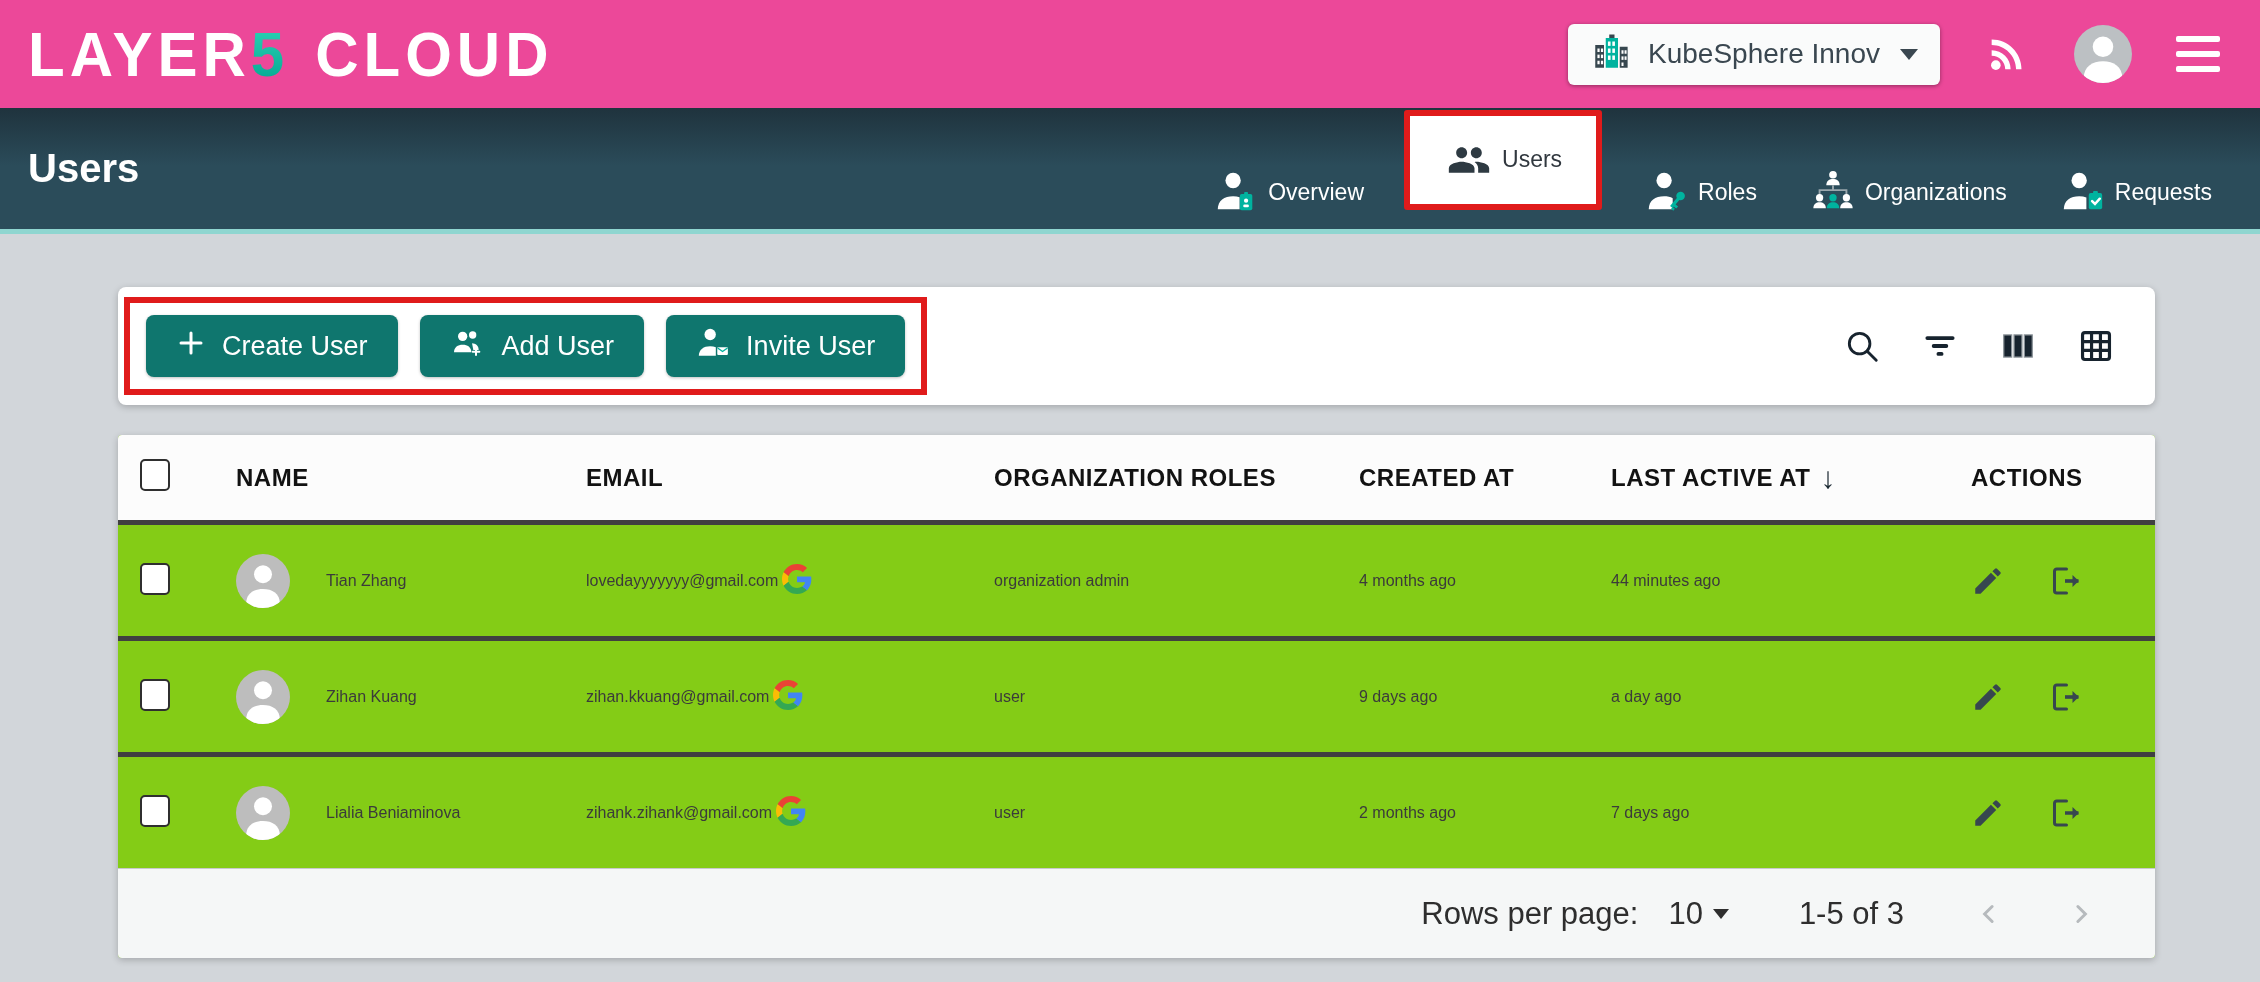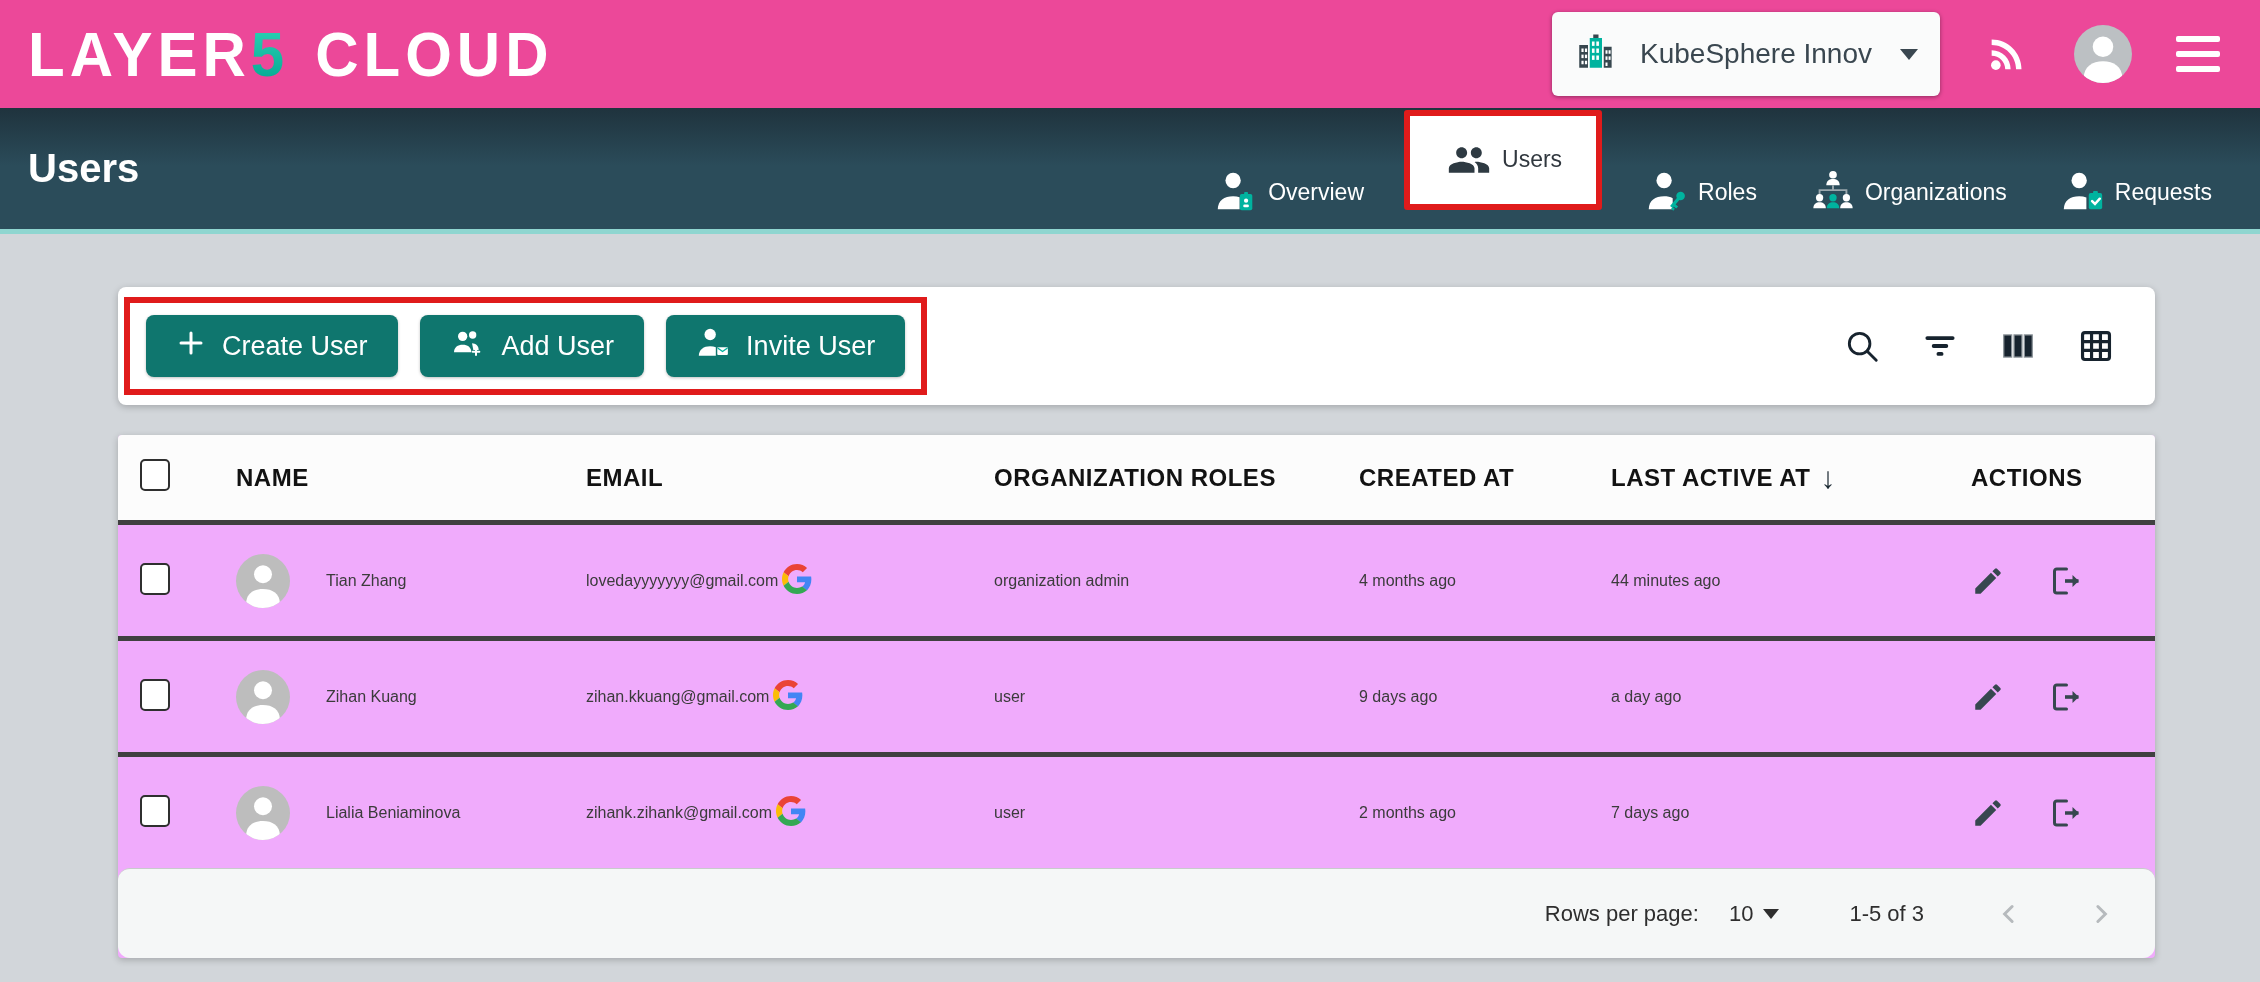--- a/index.html
+++ b/index.html
@@ -5,21 +5,21 @@
   * { margin:0; padding:0; box-sizing:border-box; }
   html,body { width:2260px; height:982px; overflow:hidden; }
   body { font-family:"Liberation Sans", sans-serif; background:#d2d6da; }
 
   
   .topbar { height:108px; background:#ec4899; display:flex; align-items:center; justify-content:space-between; padding:0 40px 0 28px; }
   .logo { display:flex; align-items:baseline; font-weight:800; font-size:60px; letter-spacing:5px; color:#fff; transform:scaleY(1.05); }
   .logo .five { color:#00c9a7; background:linear-gradient(180deg,#2fd8b8,#00a38e); -webkit-background-clip:text; background-clip:text; -webkit-text-fill-color:transparent; }
   .logo .cloud { margin-left:26px; }
   .top-right { display:flex; align-items:center; gap:44px; }
-  .org-select { background:#fafbfb; border-radius:6px; height:84px; display:flex; align-items:center; gap:24px; padding:0 22px; box-shadow:0 1px 4px rgba(0,0,0,.4); cursor:pointer; }
+  .org-select { background:#fafbfb; border-radius:6px; height:61px; display:flex; align-items:center; gap:16px; padding:0 22px; box-shadow:0 1px 4px rgba(0,0,0,.4); cursor:pointer; }
   .org-select .org-label { font-size:28px; color:#3a4750; }
   .caret { width:0; height:0; border-left:9px solid transparent; border-right:9px solid transparent; border-top:11px solid #3a4750; margin-left:4px; }
   .avatar-circle { width:58px; height:58px; border-radius:50%; background:#bcc0c3; display:flex; align-items:center; justify-content:center; overflow:hidden; }
   .burger { display:flex; flex-direction:column; gap:9px; cursor:pointer; }
   .burger span { display:block; width:44px; height:6px; background:#fff; border-radius:2px; }
 
   
   .navbar { height:126px; background:linear-gradient(180deg,#1f333d 0%, #2b4c5a 48%, #2b4c5a 100%); border-bottom:5px solid #8fd6d0; display:flex; align-items:stretch; justify-content:space-between; padding-left:28px; }
   .page-title { font-size:40px; font-weight:700; color:#fff; align-self:center; }
   .nav-items { display:flex; align-items:flex-end; gap:0; margin-right:22px; }
@@ -31,36 +31,36 @@
 
   
   .content { padding:53px 105px 0 118px; }
   .toolbar { background:#fff; border-radius:8px; box-shadow:0 2px 7px rgba(0,0,0,.22); height:118px; display:flex; align-items:center; justify-content:space-between; padding:0 40px 0 0; }
   .btn-annotation { border:6px solid #e01b1b; display:flex; align-items:center; gap:22px; padding:12px 16px; margin-left:6px; }
   .teal-btn { background:#0f766e; border:none; color:#fff; font-family:inherit; font-size:27px; height:62px; border-radius:8px; display:flex; align-items:center; gap:16px; padding:0 30px; cursor:pointer; box-shadow:0 1px 3px rgba(0,0,0,.25); }
   .toolbar-icons { display:flex; align-items:center; gap:40px; }
   .tool-icon { cursor:pointer; display:flex; }
 
   
-  .table-card { margin-top:30px; background:#f0abfc; border-radius:4px; box-shadow:0 2px 7px rgba(0,0,0,.22); overflow:hidden; }
+  .table-card { margin-top:30px; background:#84cc16; border-radius:4px; box-shadow:0 2px 7px rgba(0,0,0,.22); overflow:hidden; }
   .tgrid { display:grid; grid-template-columns:118px 350px 408px 365px 252px 360px 1fr; align-items:center; }
   .thead { height:85px; background:#fcfcfc; font-weight:700; font-size:24px; color:#121212; letter-spacing:.5px; }
   .th { display:flex; align-items:center; gap:10px; cursor:pointer; }
   .trow { height:116px; border-top:5px solid #404040; font-size:16px; color:#3b3b3b; }
   .cb-cell { padding-left:22px; }
   .checkbox { width:30px; height:32px; border:2px solid #2f2f2f; border-radius:5px; background:#fff; display:inline-block; cursor:pointer; }
   .name-cell { display:flex; align-items:center; gap:36px; }
   .user-avatar { width:54px; height:54px; border-radius:50%; background:#bdbdbd; display:flex; align-items:center; justify-content:center; overflow:hidden; flex:none; }
   .email-cell { display:flex; align-items:center; gap:4px; }
   .actions-cell { display:flex; align-items:center; gap:42px; }
   .action-icon { cursor:pointer; display:flex; }
   .sort-arrow { font-size:30px; color:#1c2a33; }
 
   
-  .tfoot { height:90px; background:#f5f7f7; border-top:1px solid #c8cacc; display:flex; align-items:center; justify-content:flex-end; font-size:22px; color:#2e2e2e; padding-right:39px;border-radius:12px; }
+  .tfoot { height:90px; background:#f5f7f7; border-top:1px solid #c8cacc; display:flex; align-items:center; justify-content:flex-end; font-size:31px; color:#2e2e2e; padding-right:59px; }
   .rpp-label { margin-right:30px; }
   .rpp-select { display:flex; align-items:center; gap:10px; cursor:pointer; margin-right:70px; }
   .rpp-caret { width:0; height:0; border-left:8px solid transparent; border-right:8px solid transparent; border-top:10px solid #2e2e2e; }
   .range { margin-right:70px; }
   .pager { display:flex; align-items:center; gap:62px; }
   .pager .chev { display:flex; cursor:default; }
 </style>
 </head>
 <body>
 

